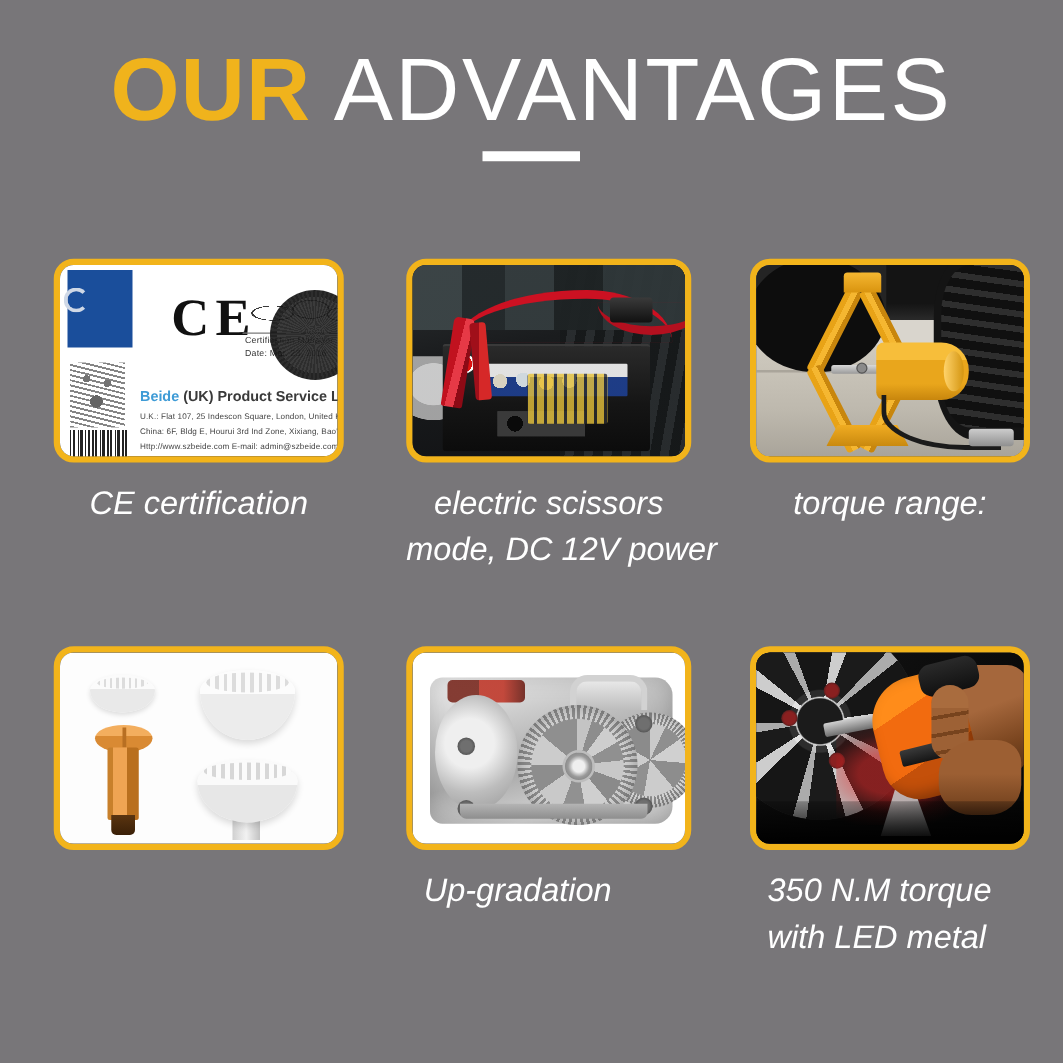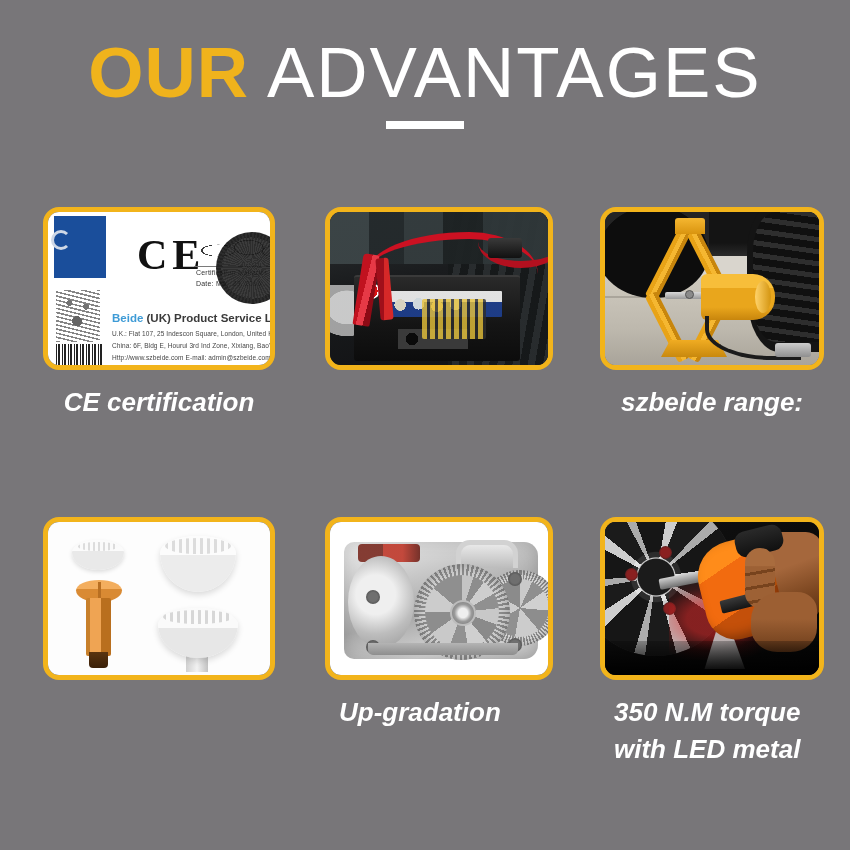--- a/index.html
+++ b/index.html
@@ -76,21 +76,21 @@
     color: #FFFFFF;
     font-style: italic;
     font-size: 26px;
     line-height: 37px;
     text-align: center;
     white-space: nowrap;
   }
   .caption.spaced { line-height: 51px; }
   .caption.left-al { text-align: left; padding-left: 42px; }
   .caption.left-al2 { text-align: left; padding-left: 14px; }
-  .caption .cline { display: block; font-weight: bold; }
+  .caption .cline { display: block; }
 
   
   .ce-card { position: absolute; inset: 0; background: #ffffff; }
   .ce-blue {
     position: absolute; left: 6px; top: 4px;
     width: 52px; height: 62px; background: #1A4E9B;
   }
   .ce-blue::after {
     content: ""; position: absolute; left: -3px; top: 14px;
     width: 14px; height: 14px; border: 3px solid #cfd8e6;
@@ -576,20 +576,24 @@
             <div class="batt-vent"></div>
           </div>
           <div class="fuse-box"></div>
           <div class="cable-red"></div>
           <div class="cable-red2"></div>
           <div class="connector"></div>
           <div class="clamp-red"></div>
           <div class="clamp-red2"></div>
         </div>
       </div>
+      <div class="caption">
+        <span class="cline">electric scissors</span>
+        <span class="cline">mode, DC 12V power</span>
+      </div>
     </div>
 
     <div class="cell cell-c2">
       <div class="frame">
         <div class="photo">
           <div class="jack-bg"></div>
           <div class="ground"></div>
           <div class="jack-car-body"></div>
           <div class="jack-tire-l"></div>
           <div class="jack-tire-r"></div>
@@ -600,21 +604,21 @@
           <div class="jk-top"></div>
           <div class="jk-shaft"></div>
           <div class="jk-motor"></div>
           <div class="jk-pivot jk-p1"></div>
           <div class="jk-base"></div>
           <div class="jk-cord"></div>
           <div class="jk-plug"></div>
         </div>
       </div>
       <div class="caption">
-        <span class="cline">szbeide range:</span>
+        <span class="cline">torque range:</span>
       </div>
     </div>
   </div>
 
   <div class="row">
 
     <div class="cell cell-c0">
       <div class="frame">
         <div class="photo">
           <div class="pc-bg"></div>

